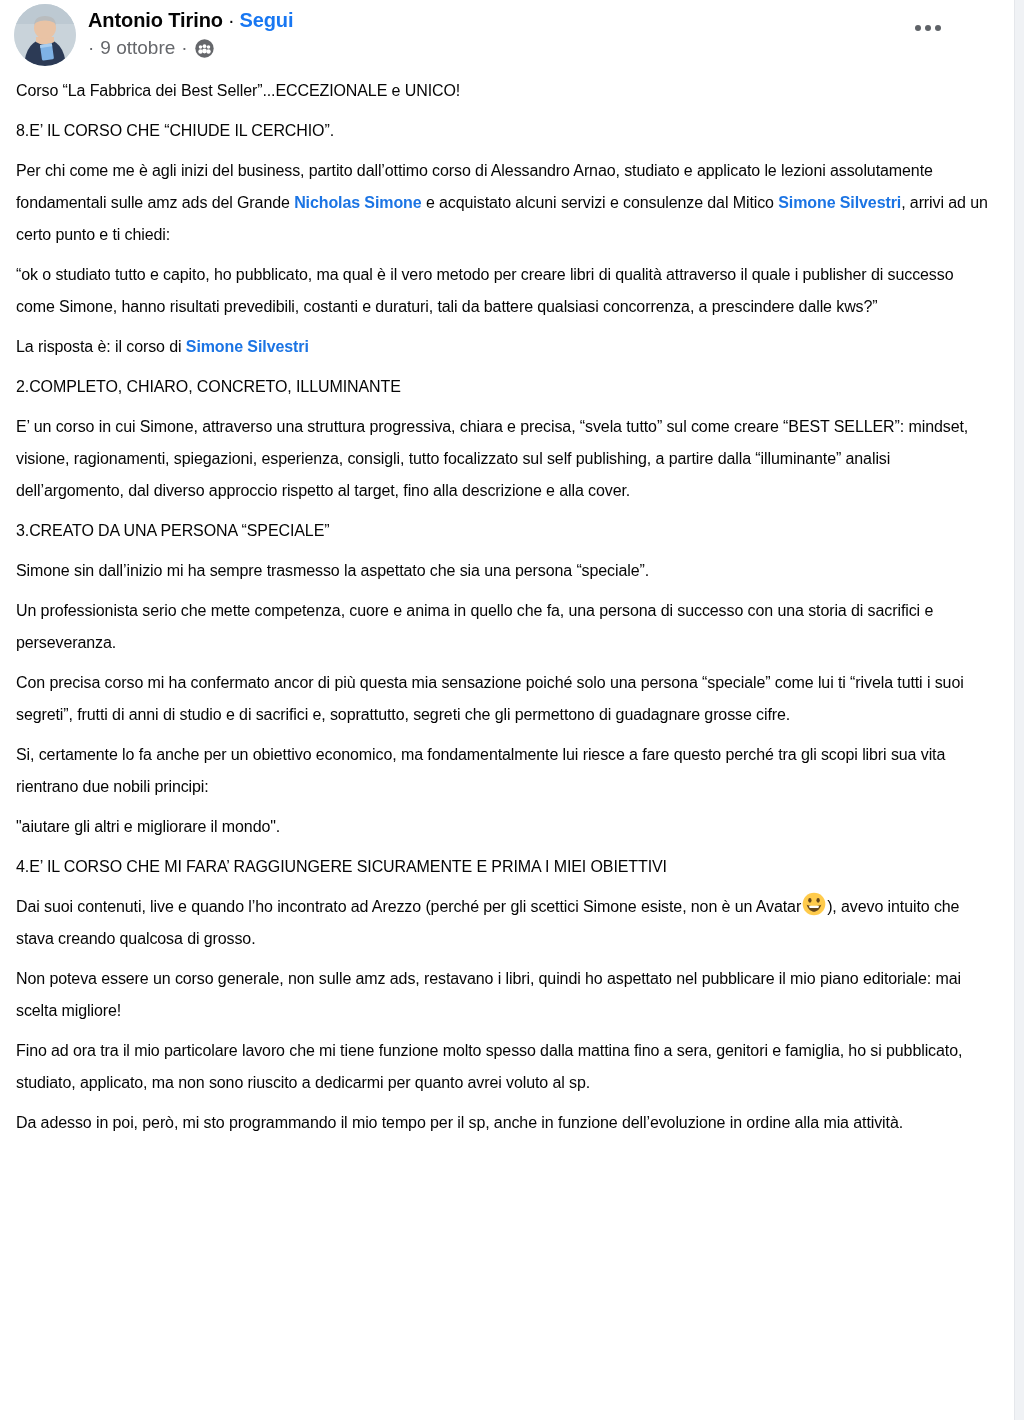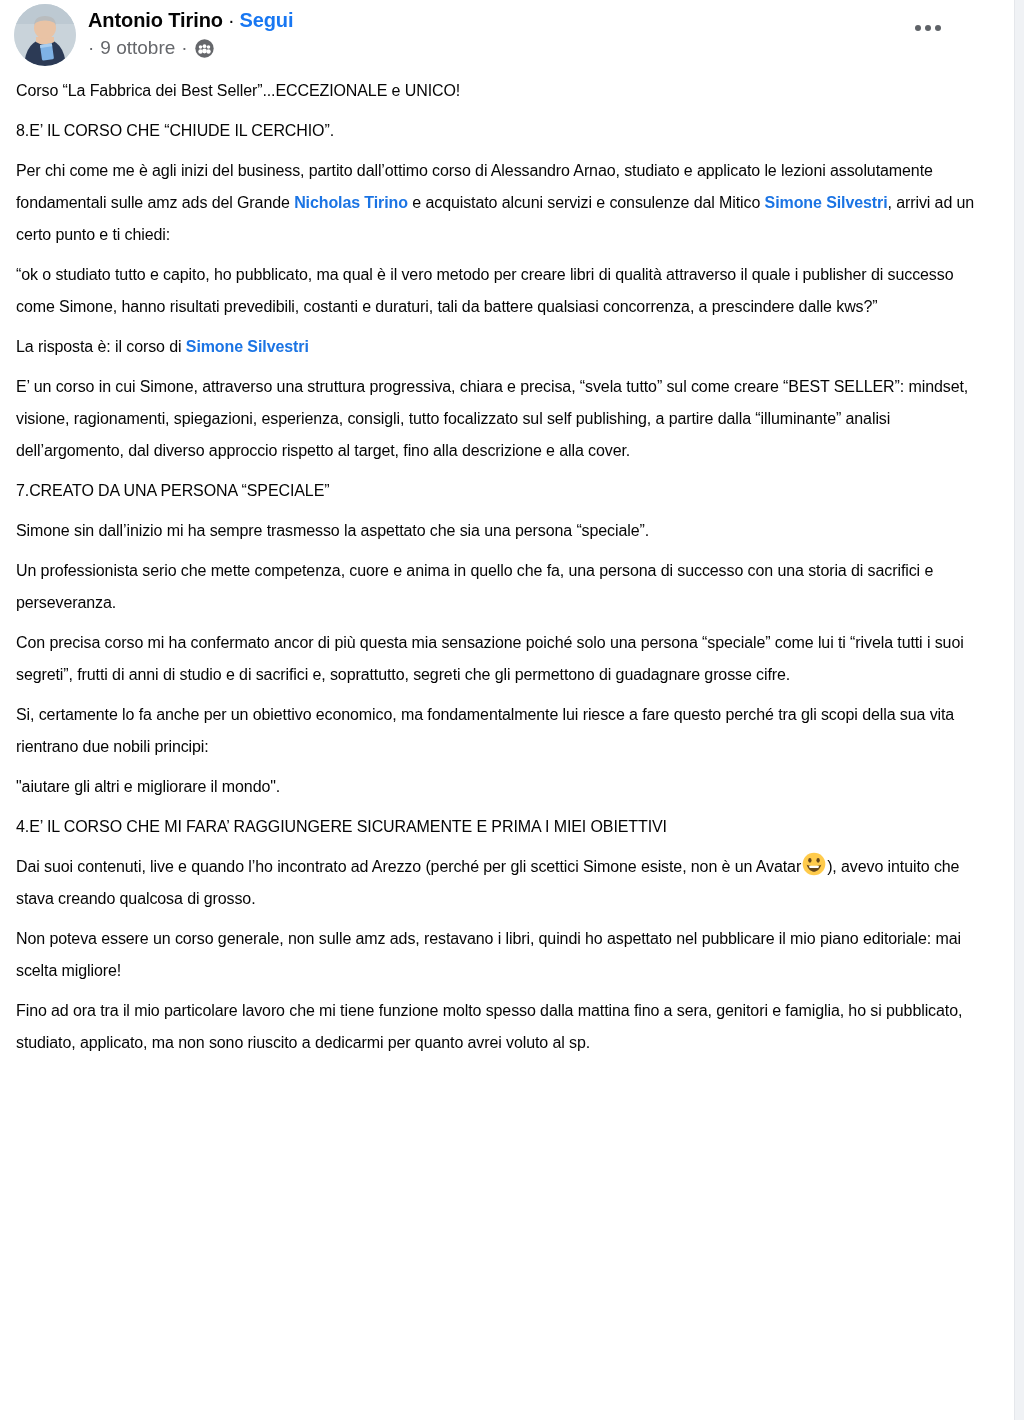--- a/index.html
+++ b/index.html
@@ -102,36 +102,38 @@
     <button class="more-btn" aria-label="Azioni per questo post">
       <span class="dot"></span>
       <span class="dot"></span>
       <span class="dot"></span>
     </button>
   </header>
 
   <article class="post-body">
       <p class="para">Corso “La Fabbrica dei Best Seller”...ECCEZIONALE e UNICO!</p>
       <p class="para">8.E’ IL CORSO CHE “CHIUDE IL CERCHIO”.</p>
-      <p class="para">Per chi come me è agli inizi del business, partito dall’ottimo corso di Alessandro Arnao, studiato e applicato le lezioni assolutamente fondamentali sulle amz ads del Grande <a class="mention" href="#">Nicholas Tirino</a> e acquistato alcuni servizi e consulenze dal Mitico <a class="mention" href="#">Simone Silvestri</a>, arrivi ad un certo punto e ti chiedi:</p>
+      <p class="para">Per chi come me è agli inizi del business, partito dall’ottimo corso di Alessandro Arnao, studiato e applicato le lezioni assolutamente fondamentali sulle amz ads del Grande <a class="mention" href="#">Nicholas Simone</a> e acquistato alcuni servizi e consulenze dal Mitico <a class="mention" href="#">Simone Silvestri</a>, arrivi ad un certo punto e ti chiedi:</p>
       <p class="para">“ok o studiato tutto e capito, ho pubblicato, ma qual è il vero metodo per creare libri di qualità attraverso il quale i publisher di successo come Simone, hanno risultati prevedibili, costanti e duraturi, tali da battere qualsiasi concorrenza, a prescindere dalle kws?”</p>
       <p class="para">La risposta è: il corso di <a class="mention" href="#">Simone Silvestri</a></p>
+      <p class="para">2.COMPLETO, CHIARO, CONCRETO, ILLUMINANTE</p>
       <p class="para">E’ un corso in cui Simone, attraverso una struttura progressiva, chiara e precisa, “svela tutto” sul come creare “BEST SELLER”: mindset, visione, ragionamenti, spiegazioni, esperienza, consigli, tutto focalizzato sul self publishing, a partire dalla “illuminante” analisi dell’argomento, dal diverso approccio rispetto al target, fino alla descrizione  e alla cover.</p>
-      <p class="para">7.CREATO DA UNA PERSONA “SPECIALE”</p>
+      <p class="para">3.CREATO DA UNA PERSONA “SPECIALE”</p>
       <p class="para">Simone sin dall’inizio mi ha sempre trasmesso la aspettato che sia una persona “speciale”.</p>
       <p class="para">Un professionista serio che mette competenza, cuore e anima in quello che fa, una persona di successo con una storia di sacrifici e perseveranza.</p>
       <p class="para">Con precisa corso mi ha confermato ancor di più questa mia sensazione poiché solo una persona “speciale” come lui ti “rivela tutti i suoi segreti”, frutti di anni di studio e di sacrifici e, soprattutto, segreti che gli permettono di guadagnare grosse cifre.</p>
-      <p class="para">Si, certamente lo fa anche per un obiettivo economico, ma fondamentalmente lui riesce a fare questo perché  tra gli scopi della sua vita rientrano due nobili principi:</p>
+      <p class="para">Si, certamente lo fa anche per un obiettivo economico, ma fondamentalmente lui riesce a fare questo perché  tra gli scopi libri sua vita rientrano due nobili principi:</p>
       <p class="para">"aiutare gli altri e migliorare il mondo".</p>
       <p class="para">4.E’ IL CORSO CHE MI FARA’ RAGGIUNGERE SICURAMENTE E PRIMA I MIEI OBIETTIVI</p>
       <p class="para">Dai suoi contenuti, live e quando l’ho incontrato ad Arezzo (perché per gli scettici Simone esiste, non è un Avatar<span class="emoji"><svg viewBox="0 0 36 36">
             <circle cx="18" cy="18" r="17" fill="#FFCB4C"></circle>
             <ellipse cx="11.8" cy="12.5" rx="2.5" ry="3.6" fill="#65471B"></ellipse>
             <ellipse cx="24.2" cy="12.5" rx="2.5" ry="3.6" fill="#65471B"></ellipse>
             <path d="M7 19c2.5 7.5 7.5 10.5 11 10.5S26.5 26.5 29 19c0 0-5 2.2-11 2.2S7 19 7 19z" fill="#65471B"></path>
             <rect x="10.5" y="20.6" width="15" height="3.4" rx="1.7" fill="#ffffff"></rect>
           </svg></span>), avevo intuito che stava creando qualcosa di grosso.</p>
       <p class="para">Non poteva essere un corso generale, non sulle amz ads, restavano i libri, quindi ho aspettato nel pubblicare il mio piano editoriale: mai scelta migliore!</p>
       <p class="para">Fino ad ora tra il mio particolare lavoro che mi tiene funzione molto spesso dalla mattina fino a sera, genitori e famiglia, ho si pubblicato, studiato, applicato, ma non sono riuscito a dedicarmi per quanto avrei voluto al sp.</p>
+      <p class="para">Da adesso in poi, però, mi sto programmando il mio tempo per il sp, anche in funzione dell’evoluzione in ordine alla mia attività.</p>
     </article>
 </div>
 
 <div class="page-edge"></div>
 
 </body></html>

